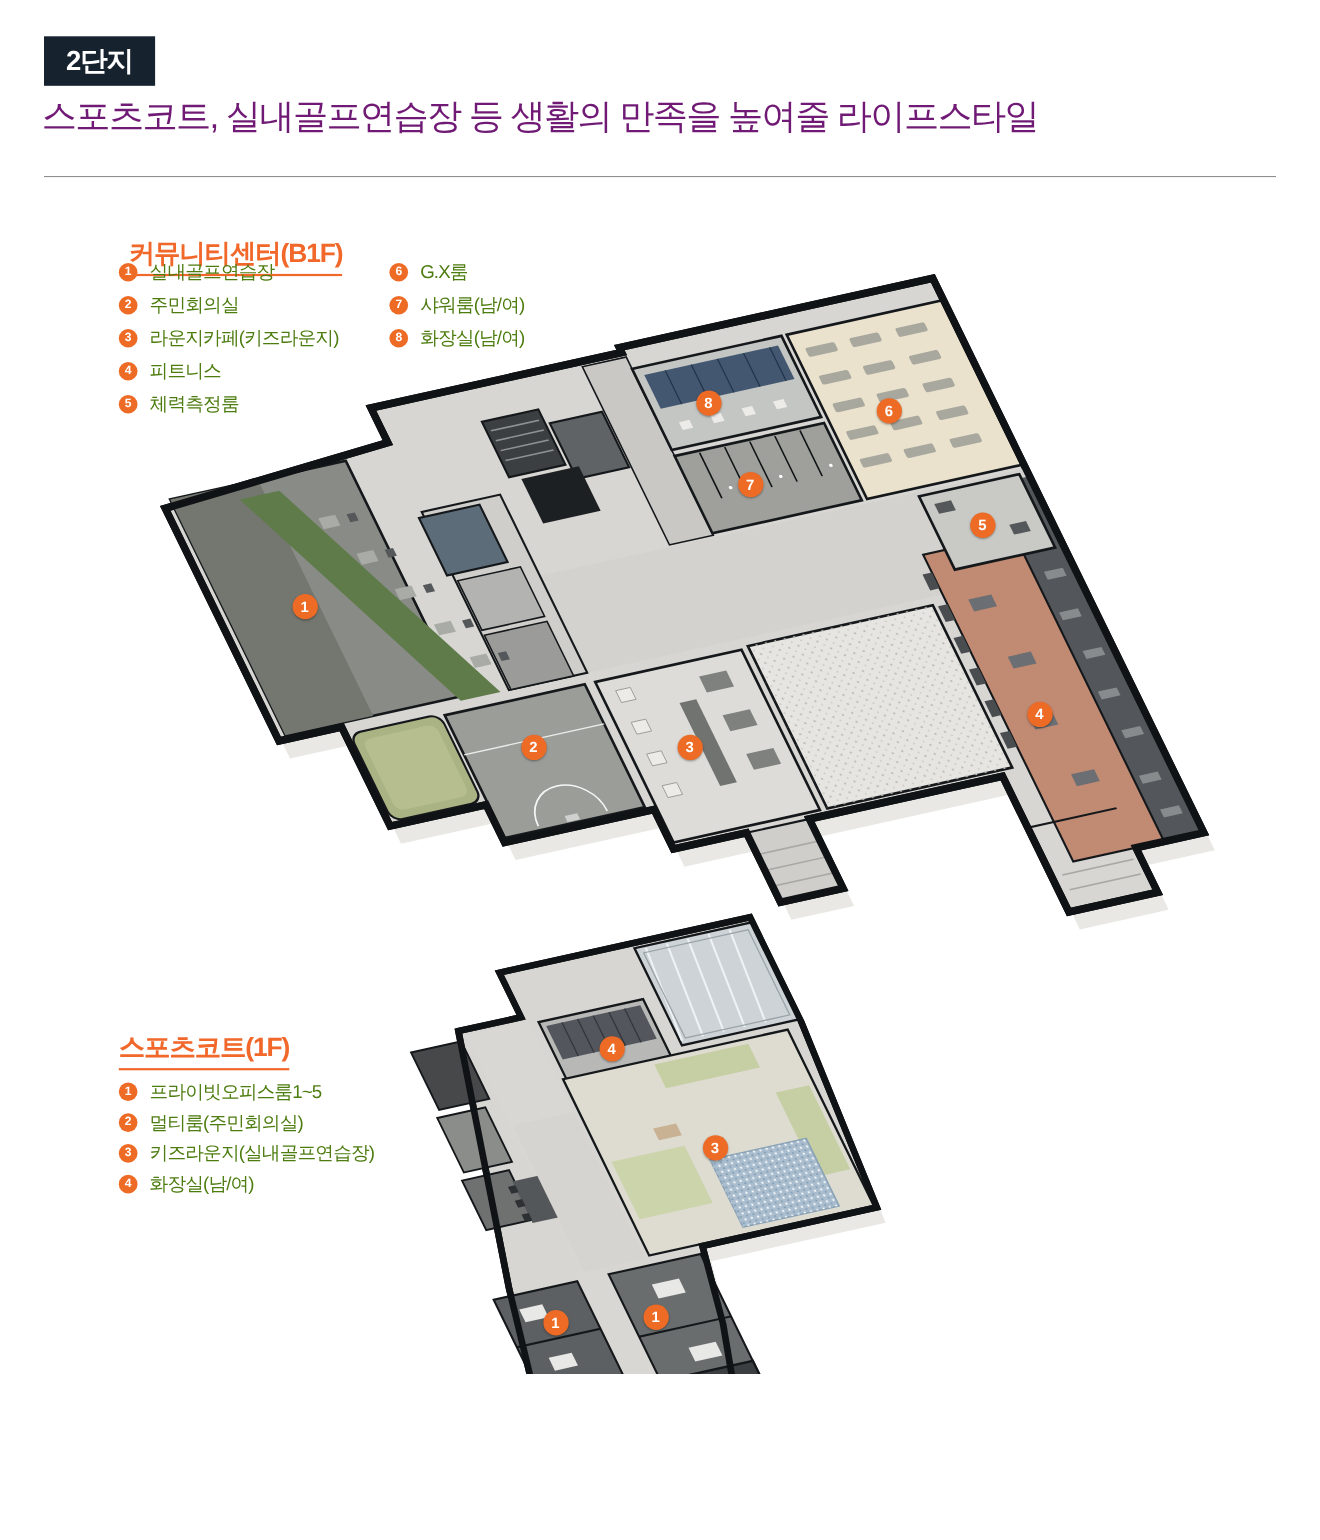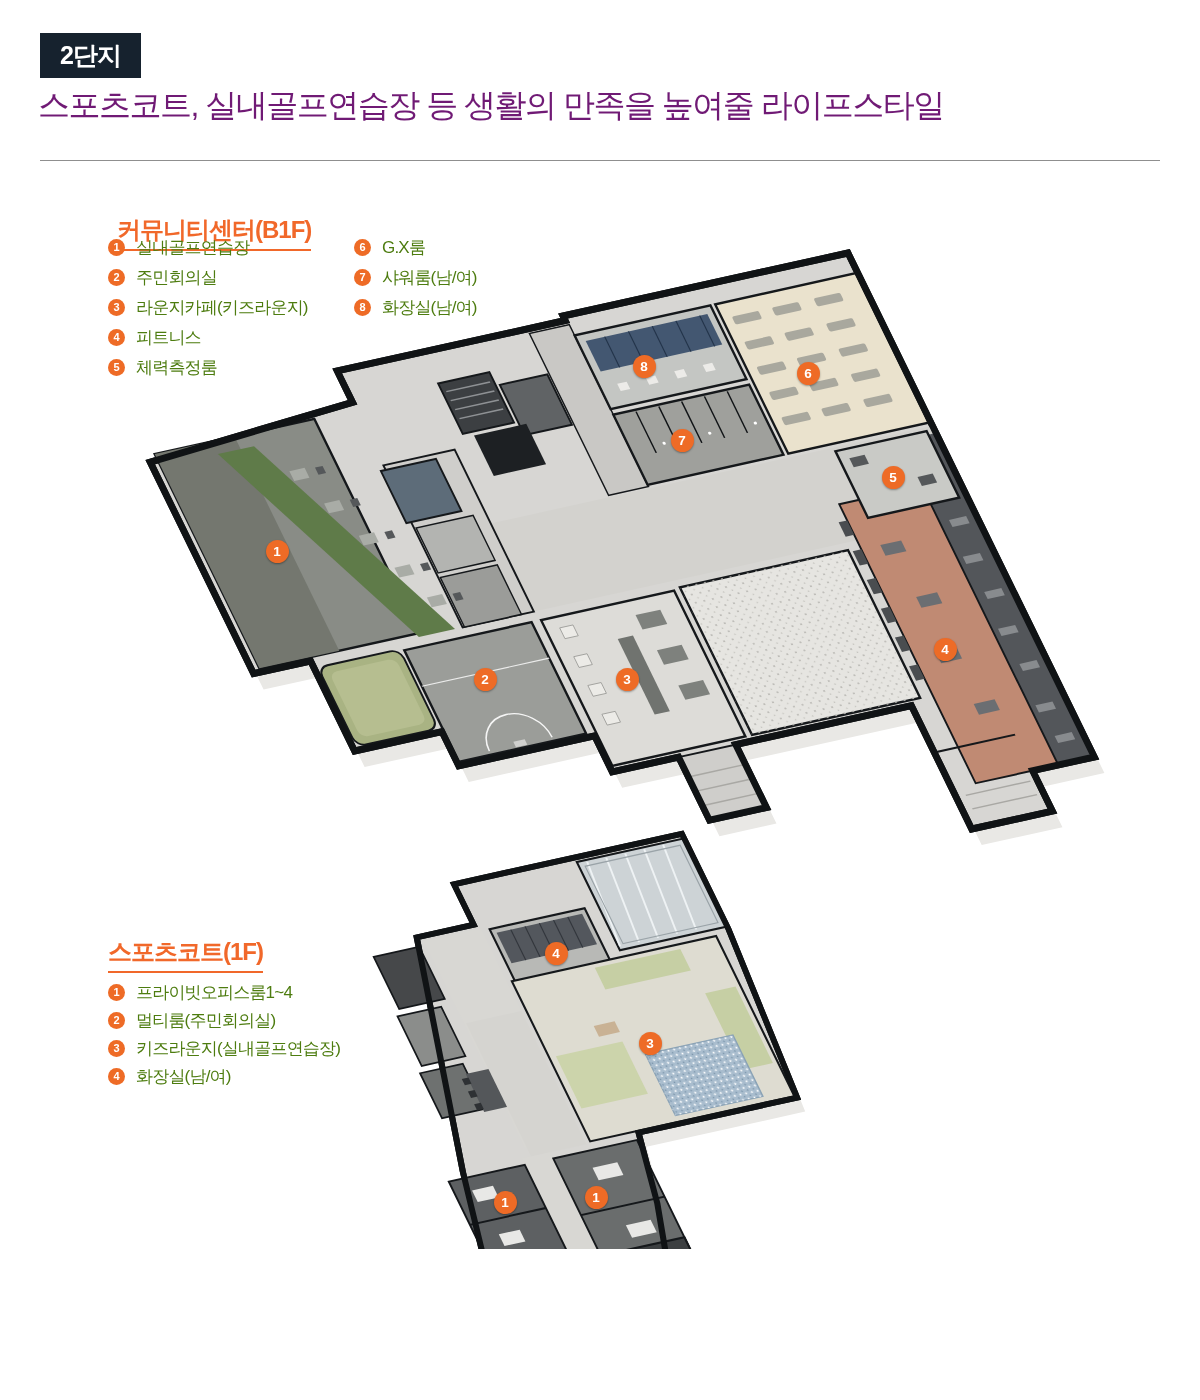--- a/index.html
+++ b/index.html
@@ -380,21 +380,21 @@
       <div class="pmarker" style="left: 682px; top: 440px;">7</div>
       <div class="pmarker" style="left: 644px; top: 366px;">8</div>
     </div>
 
   <div class="sec-heading" id="f1-heading">스포츠코트(1F)</div>
 
   <div class="legend-col" id="f1-col">
 
   <div class="lrow">
         <span class="lnum">1</span>
-        <span class="ltext">프라이빗오피스룸1~4</span>
+        <span class="ltext">프라이빗오피스룸1~5</span>
       </div>
       <div class="lrow">
         <span class="lnum">2</span>
         <span class="ltext">멀티룸(주민회의실)</span>
       </div>
       <div class="lrow">
         <span class="lnum">3</span>
         <span class="ltext">키즈라운지(실내골프연습장)</span>
       </div>
       <div class="lrow">

